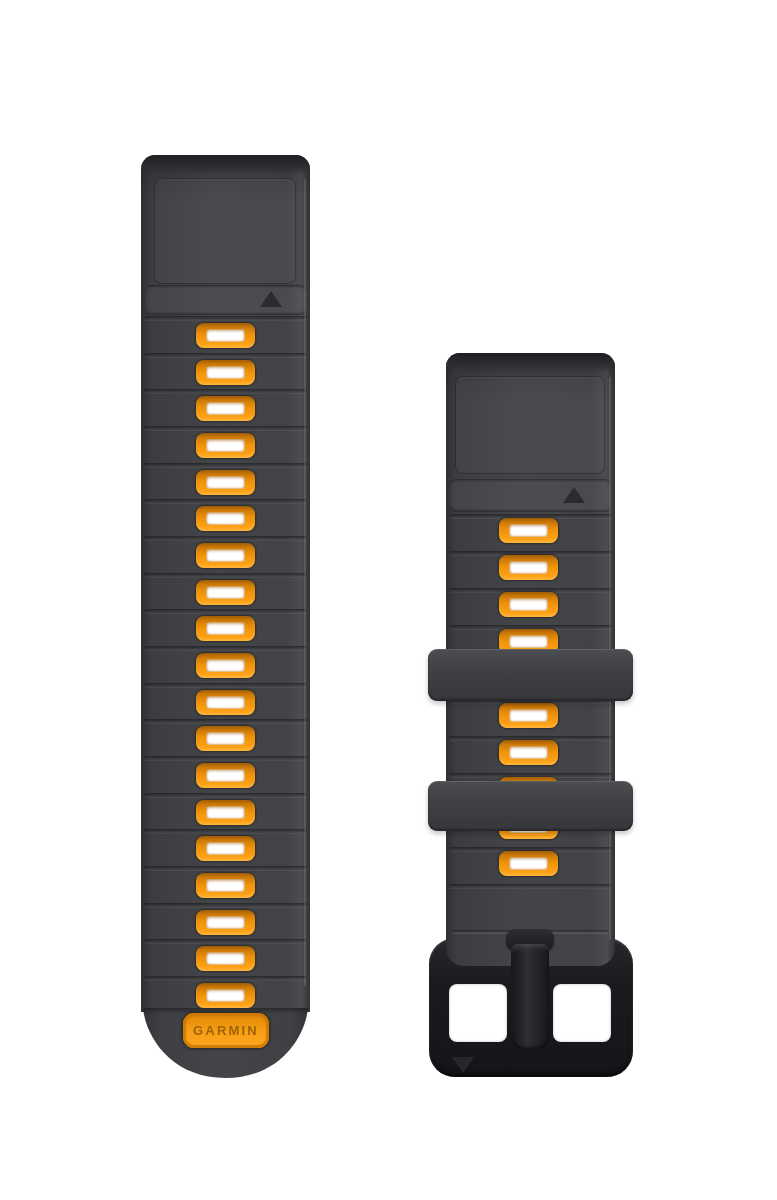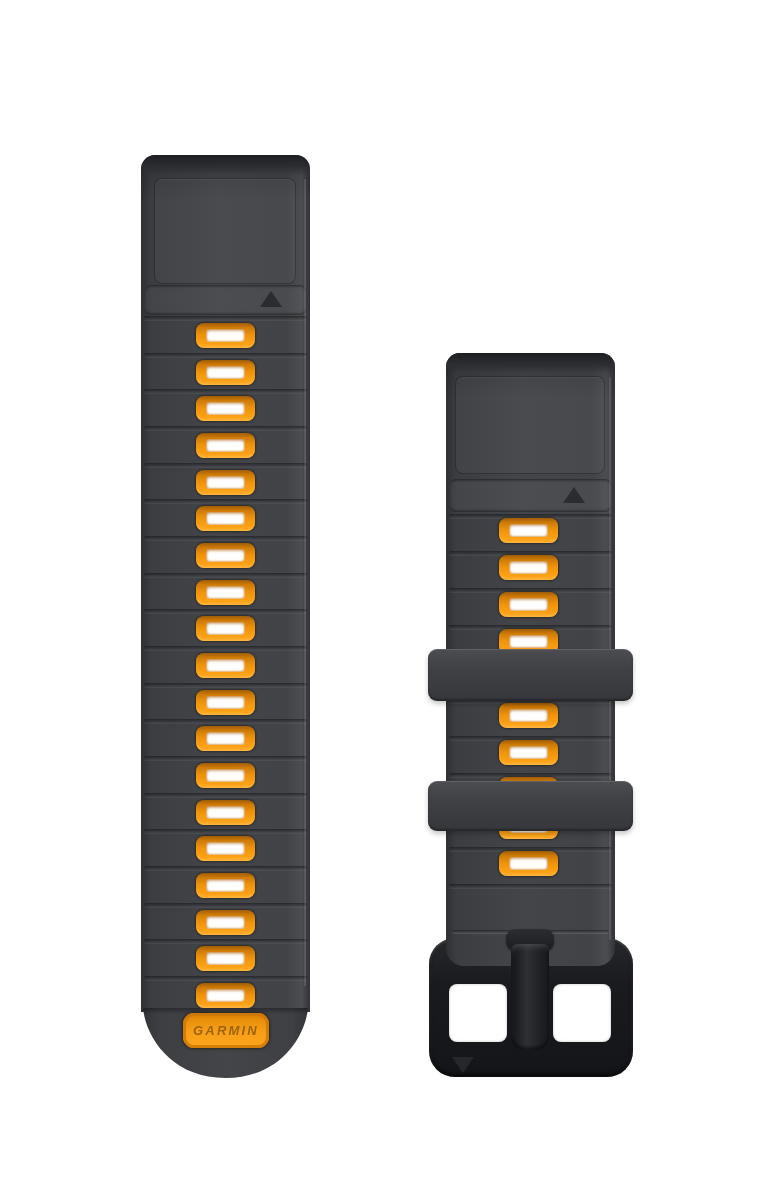--- a/index.html
+++ b/index.html
@@ -44,21 +44,21 @@
 
   
   .tip{position:absolute;left:143px;top:1008px;width:165px;height:70px;
       background:linear-gradient(90deg,#313336 0%, #3d3f43 10%, #434549 50%, #3e4044 90%, #333538 100%);
       clip-path:path('M0 0 H165 C162 30 136 70 82.5 70 C29 70 3 30 0 0 Z');}
   .tip::before{content:"";position:absolute;left:0;right:0;top:0;height:6px;
       background:linear-gradient(180deg, rgba(0,0,0,.35), rgba(0,0,0,0));}
   .garmin-tag{position:absolute;left:40px;top:5px;width:86px;height:35px;border-radius:11px;
       background:linear-gradient(180deg,#e18806,#f89f16 55%,#fca51d);
       box-shadow:0 0 3px 1px rgba(20,15,8,.55), inset 0 0 0 3px rgba(204,121,4,.85), inset 0 2px 4px rgba(140,80,0,.4);
-      color:#9d6403;font-weight:bold;font-size:13px;letter-spacing:2.2px;line-height:36px;text-align:center;font-style:italic;}
+      color:#9d6403;font-weight:bold;font-size:13px;letter-spacing:2.2px;line-height:36px;text-align:center;}
 
   
   .keeper{position:absolute;left:428px;width:205px;border-radius:9px;
       background:linear-gradient(180deg,#4b4d51 0%, #3f4145 38%, #35373b 100%);
       box-shadow:0 3px 5px rgba(0,0,0,.22), inset 0 1px 0 rgba(255,255,255,.12), inset 0 -2px 2px rgba(0,0,0,.3);}
 
   
   .buckle-frame{position:absolute;left:429px;top:938px;width:204px;height:139px;border-radius:26px;
       background:linear-gradient(180deg,#27282b 0%, #1a1b1e 32%, #141518 100%);
       box-shadow:inset 0 2px 2px rgba(255,255,255,.09), inset 0 -3px 4px rgba(0,0,0,.6), inset 2px 0 2px rgba(255,255,255,.05), inset -2px 0 2px rgba(255,255,255,.05);}

